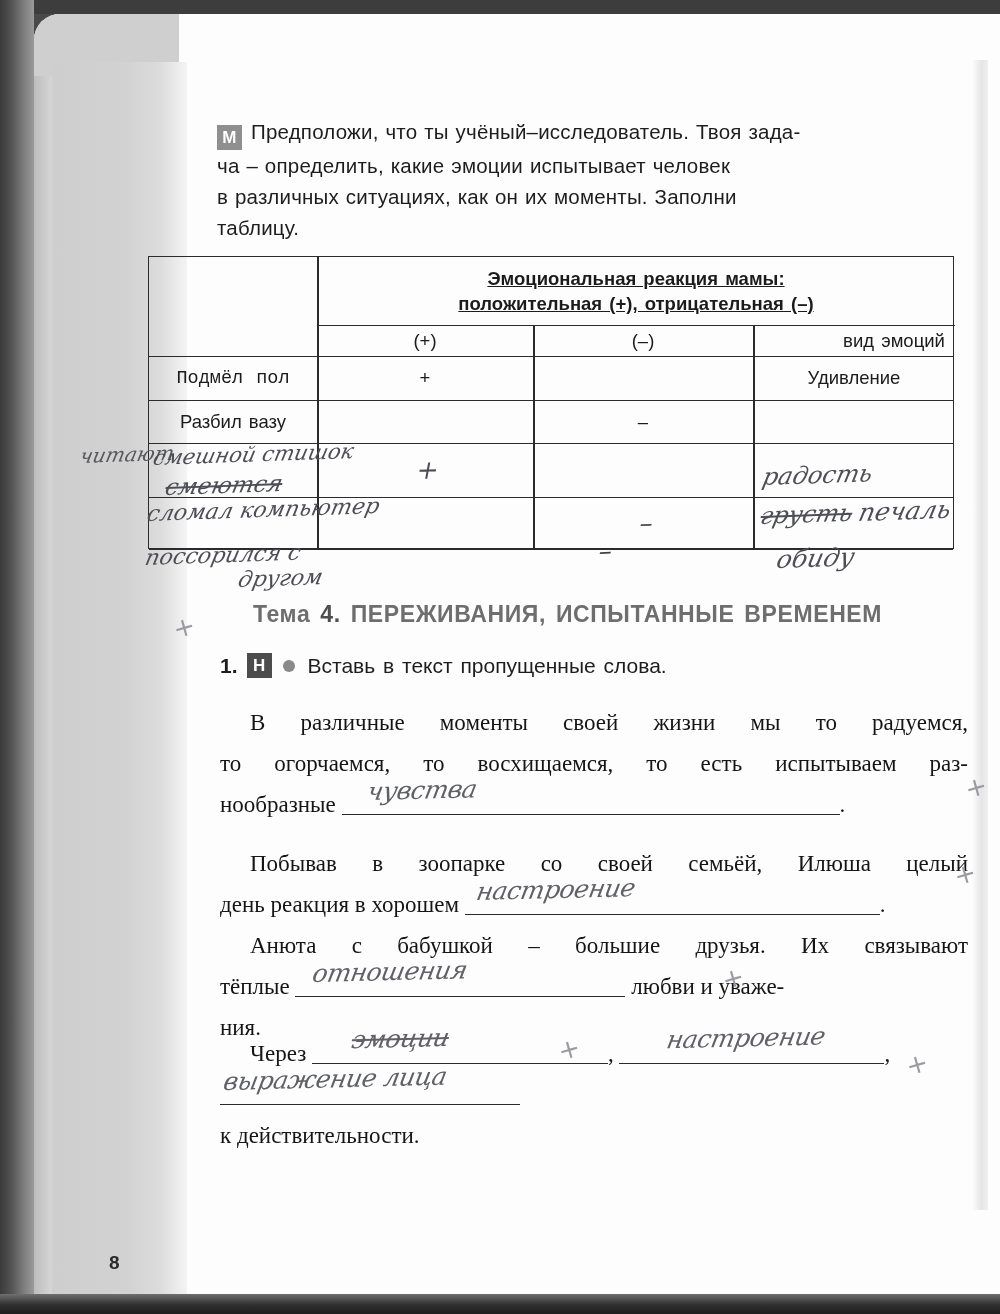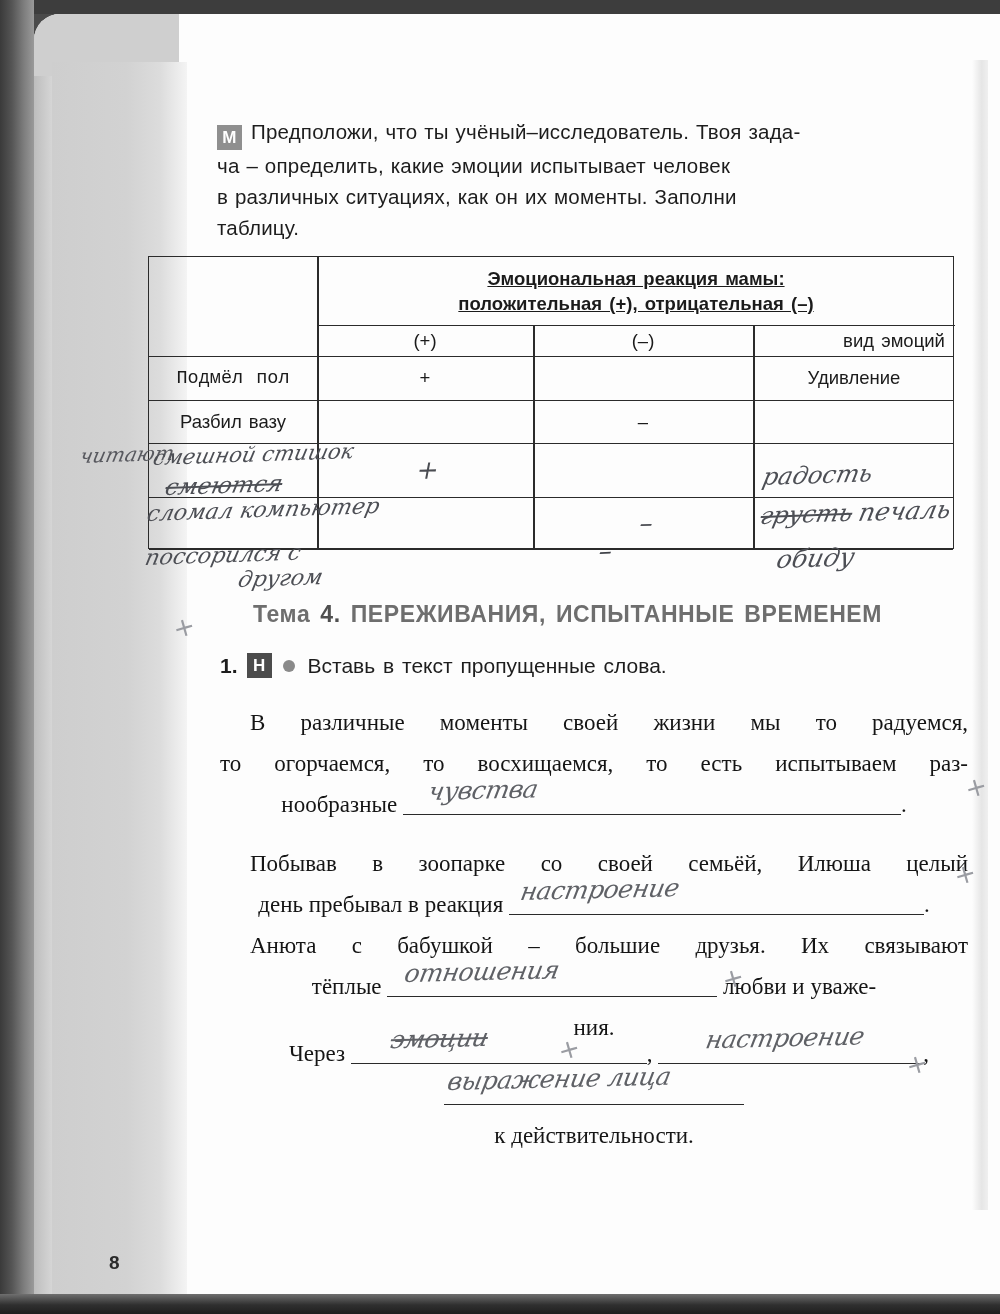--- a/index.html
+++ b/index.html
@@ -63,21 +63,21 @@
   
   .body-txt{position:absolute;left:212px;width:748px;
             font-family:"Liberation Serif",serif;font-size:23px;line-height:41px;color:#151515;}
   .body-txt p{margin:0;text-align:justify;text-indent:30px;}
   .para1{top:702px;}
   .para2{top:843px;}
   .para3{top:925px;}
   .para4{top:1033px;}
   .jline{display:block;text-align:justify;text-align-last:justify;text-indent:0;}
   .jline.ind{text-indent:30px;}
-  .noj{display:block;text-align:center;text-indent:0;}
+  .noj{display:block;text-align:left;text-indent:0;}
 
   
   .rule{display:inline-block;border-bottom:1.6px solid #2a2a2a;vertical-align:-3px;}
 
   
   .hw{font-family:"DejaVu Serif",serif;font-style:italic;color:#5f6166;
       letter-spacing:-.5px;display:inline-block;
       transform:skewX(-12deg) rotate(-1.4deg);transform-origin:left bottom;
       white-space:nowrap;}
   .hw.dark{color:#4a4c52;}
@@ -194,21 +194,21 @@
             <span class="hw" style="font-size:25px;position:absolute;left:22px;bottom:2px;">чувства</span>
           </span><span>.</span>
         </span>
       </p>
     </div>
 
     <div class="body-txt para2">
       <p>
         <span class="jline ind">Побывав в зоопарке со своей семьёй, Илюша целый</span>
         <span class="noj">
-          <span>день пребывал в реакция</span>
+          <span>день реакция в хорошем</span>
           <span class="rule" style="width:415px;position:relative;">
             <span class="hw" style="font-size:25px;position:absolute;left:8px;bottom:2px;">настроение</span>
           </span><span>.</span>
         </span>
       </p>
     </div>
 
     <div class="body-txt para3">
       <p>
         <span class="jline ind">Анюта с бабушкой – большие друзья. Их связывают</span>

